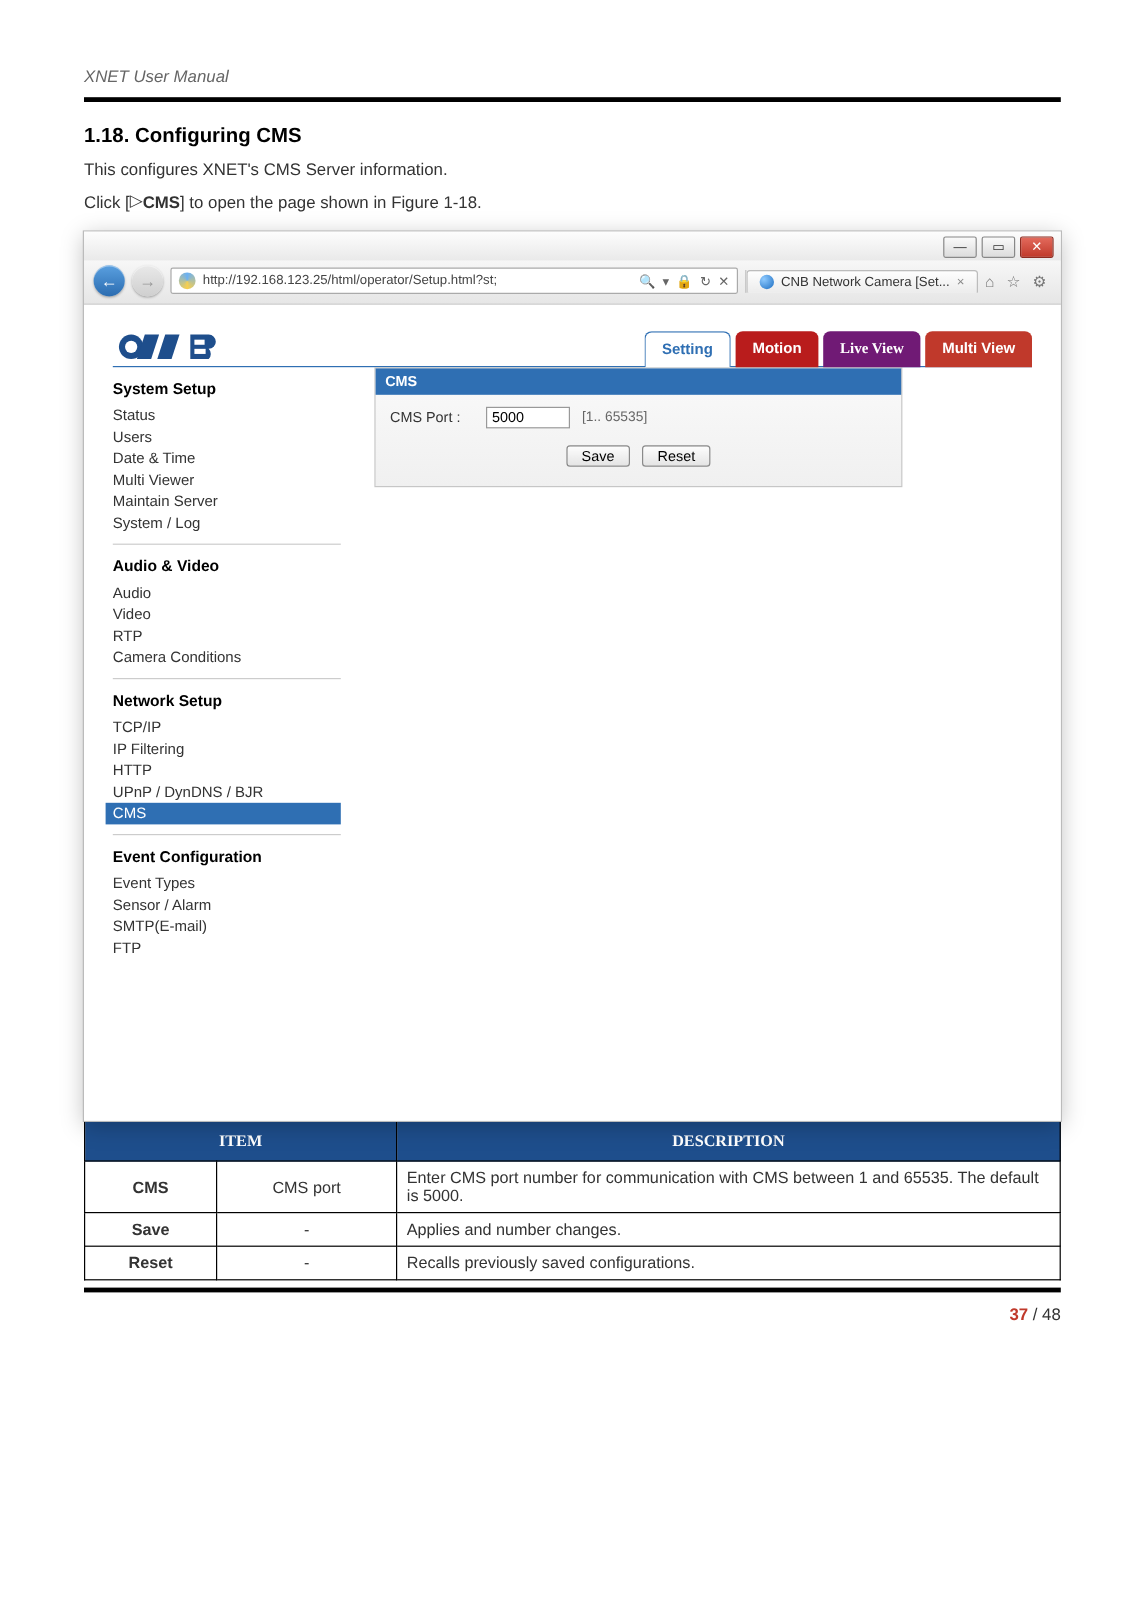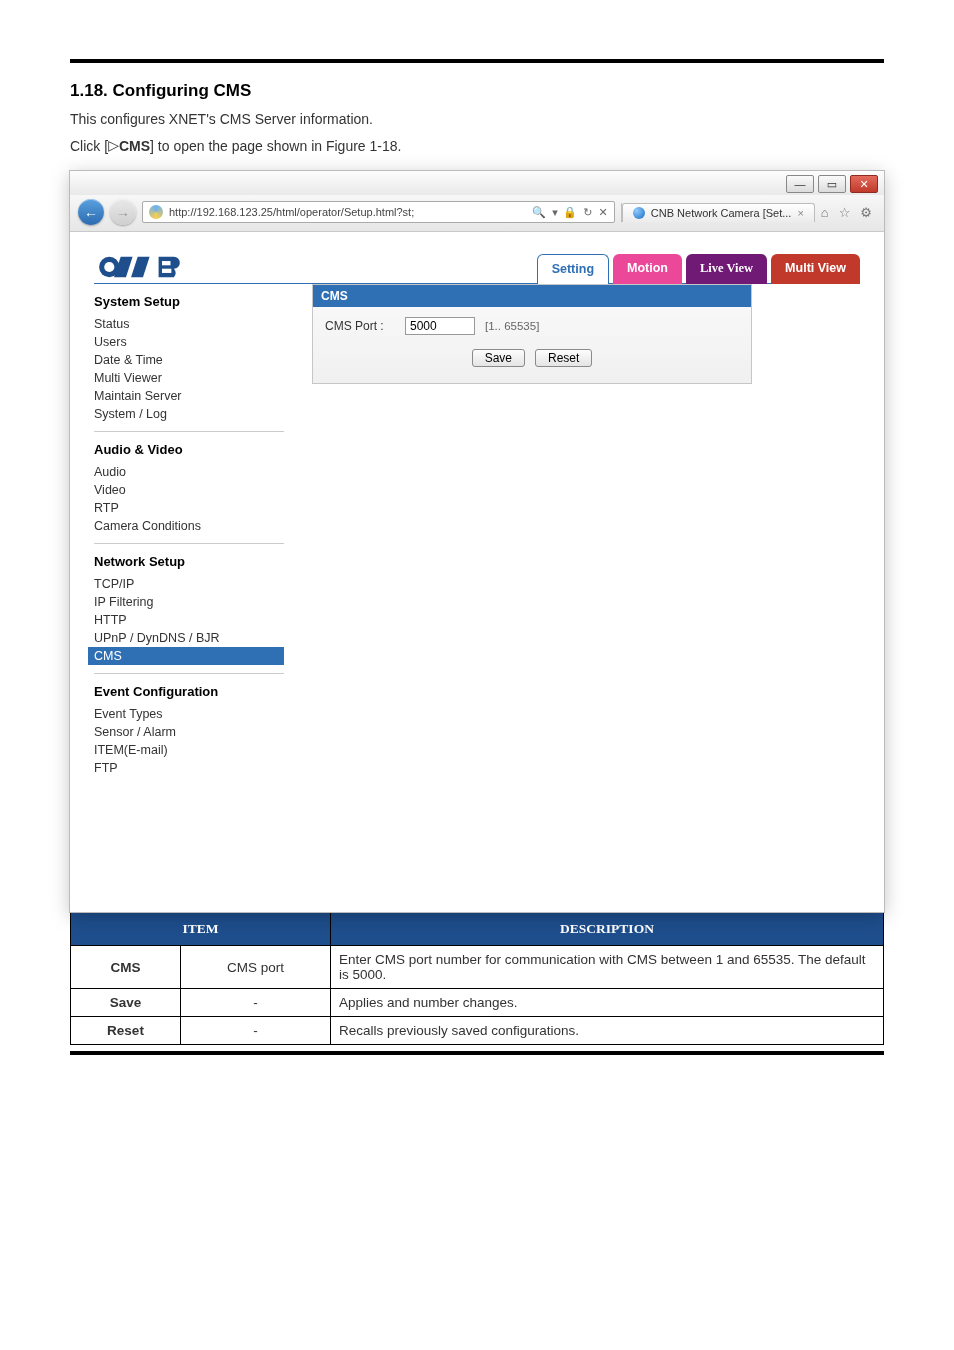--- a/index.html
+++ b/index.html
@@ -94,21 +94,21 @@
   .top-tabs { margin-left:auto; display:flex; gap:0; }
   .ttab {
     font-family: Verdana, sans-serif; font-weight:bold; font-size:12.5px;
     padding: 7px 14px 8px;
     color:#fff;
     border-top-left-radius:6px; border-top-right-radius:6px;
     margin-left:4px;
     position:relative;
   }
   .ttab.setting { background:#fff; color:#2f6fb3; border:1px solid #2f6fb3; border-bottom:none; }
-  .ttab.motion   { background:#ec4899; }
+  .ttab.motion   { background:#b91c1c; }
   .ttab.liveview { background:#701a75;font-family:Liberation Serif, serif; }
   .ttab.multiview{ background:#c0392b; }
   .app-divider { border-top:1px solid #2f6fb3; margin-top:-1px; }
 
   .app-cols { display:flex; gap:28px; }
   .sidebar { width:190px; font-size:12.5px; color:#333; }
   .sb-group-title { font-weight:bold; color:#000; margin: 10px 0 6px 0; font-size:13px; }
   .sb-item { padding: 2px 0; cursor:pointer; }
   .sb-item.active { background:#2f6fb3; color:#fff; padding:2px 6px; margin-left:-6px; width: calc(100% + 6px); }
   .sb-sep { border-top:1px solid #ccc; margin: 8px 0 4px; }
@@ -154,20 +154,21 @@
   table.desc td.sub { text-align:center; width:150px; }
 
   .footer { text-align:right; font-size:14px; margin-top:10px; }
   .footer .pg { color:#c0392b; font-weight:bold; }
 </style>
 </head>
 <body>
 
 <div class="page-pad">
 
+  <div class="manual-header">XNET User Manual</div>
   <hr class="thick-rule">
 
   <h2 class="section-title">
     <span>1.18.</span>
     <span>Configuring CMS</span>
   </h2>
   <div class="intro">
     <p>This configures XNET's CMS Server information.</p>
     <p>
       <span>Click [</span><span class="play">▷ </span><b>CMS</b><span>] to open the page shown in Figure 1-18.</span>
@@ -254,21 +255,21 @@
           <div class="sb-item">TCP/IP</div>
           <div class="sb-item">IP Filtering</div>
           <div class="sb-item">HTTP</div>
           <div class="sb-item">UPnP / DynDNS / BJR</div>
           <div class="sb-item active">CMS</div>
           <div class="sb-sep"></div>
 
           <div class="sb-group-title">Event Configuration</div>
           <div class="sb-item">Event Types</div>
           <div class="sb-item">Sensor / Alarm</div>
-          <div class="sb-item">ITEM(E-mail)</div>
+          <div class="sb-item">SMTP(E-mail)</div>
           <div class="sb-item">FTP</div>
         </div>
 
         <div class="panel-wrap">
           <div class="panel">
             <div class="panel-title">CMS</div>
             <div class="panel-body">
               <div class="row">
                 <label>CMS Port :</label>
                 <input type="text" value="5000" style="">
@@ -306,14 +307,17 @@
       </tr>
       <tr>
         <td class="lbl">Reset</td>
         <td class="sub">-</td>
         <td>Recalls previously saved configurations.</td>
       </tr>
     </tbody>
   </table>
 
   <hr class="thin-rule">
+  <div class="footer">
+    <span class="pg">37</span><span> / </span><span>48</span>
+  </div>
 
 </div>
 
 </body></html>

